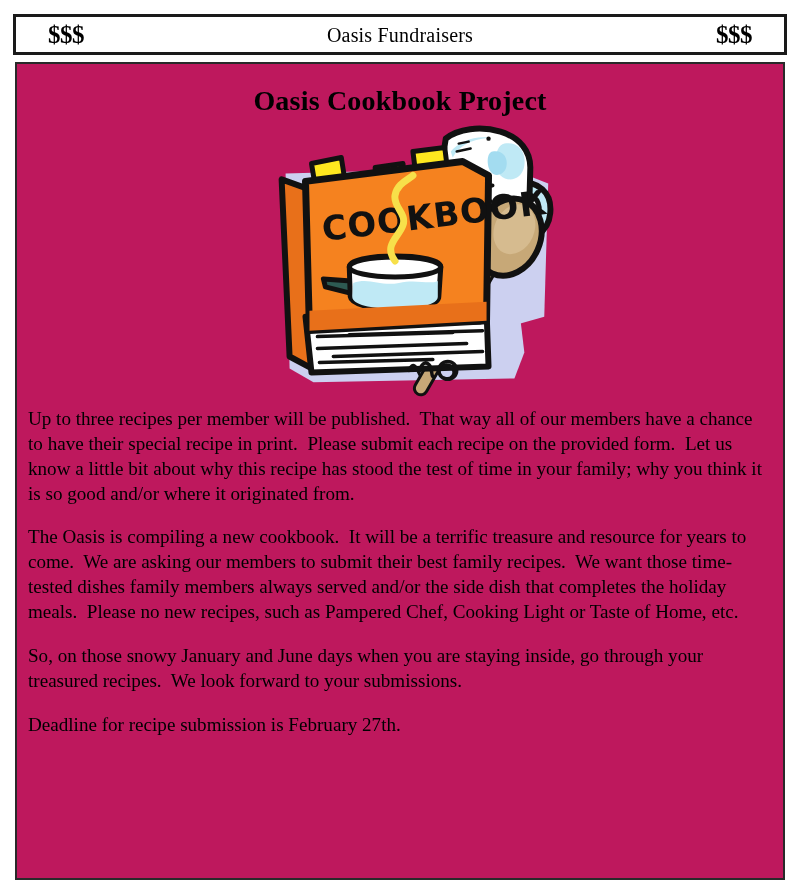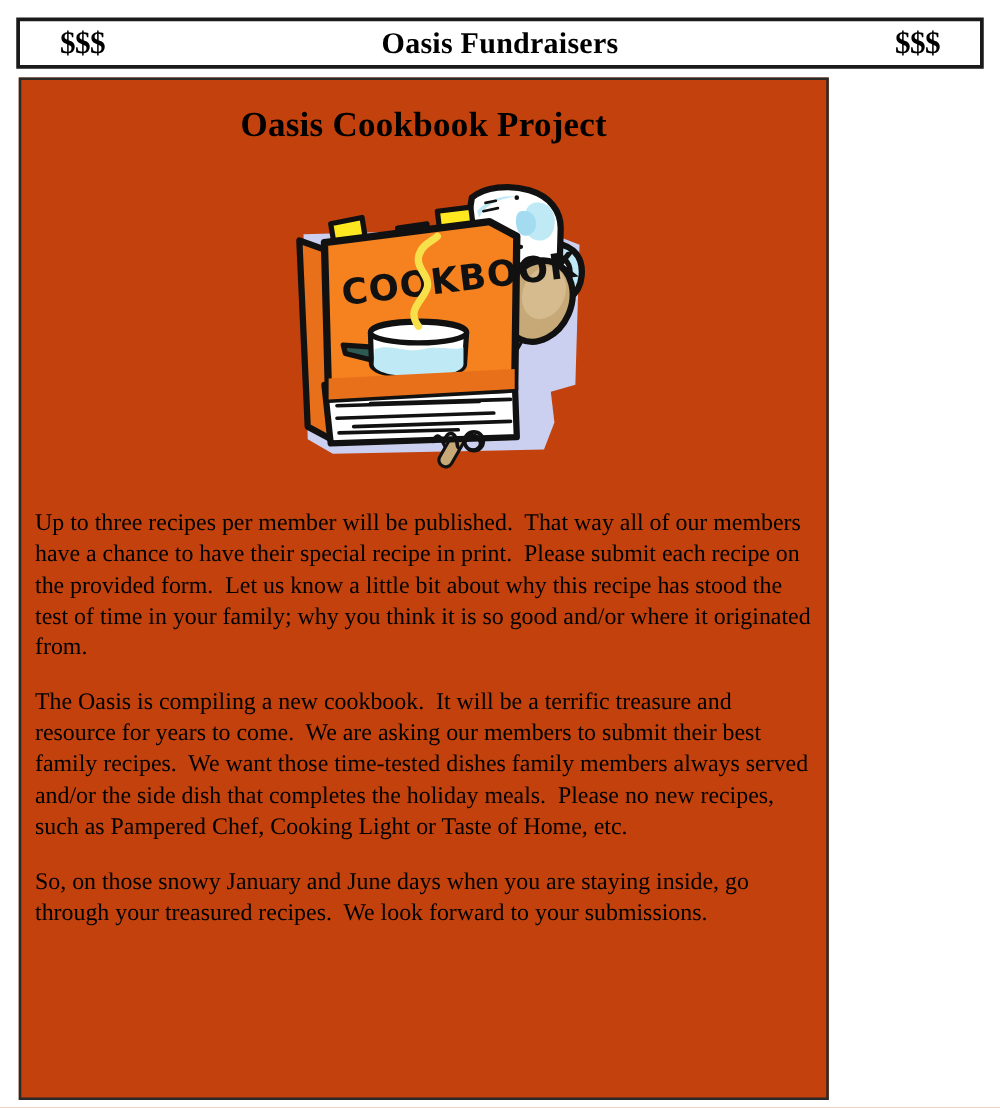--- a/index.html
+++ b/index.html
@@ -31,38 +31,38 @@
     justify-content: space-between;
     padding: 0 32px;
   }
   .money-mark {
     font-size: 25px;
     font-weight: bold;
     letter-spacing: -0.5px;
     line-height: 1;
   }
   #header-title {
-    font-size: 24px;
-    font-weight: bold;
+    font-size: 20px;
+    font-weight: normal;
     letter-spacing: 0.2px;
     line-height: 1;
     flex: 1;
     text-align: center;
   }
 
   
   #main-box {
     position: absolute;
     left: 15px;
     top: 62px;
-    width: 648px;
+    width: 770px;
     height: 818px;
     border: 2px solid #2a2a2a;
     box-sizing: border-box;
-    background: #c2410c;
+    background: #be185d;
   }
 
   #doc-title {
     text-align: center;
     font-size: 28px;
     font-weight: bold;
     margin-top: 22px;
     line-height: 1.1;
     letter-spacing: 0.2px;
   }
@@ -192,15 +192,16 @@
         <circle cx="195" cy="250" r="9"></circle>
       </g>
 
     </g>
   </svg>
 
   <div id="body-copy">
     <p>Up to three recipes per member will be published.  That way all of our members have a chance to have their special recipe in print.  Please submit each recipe on the provided form.  Let us know a little bit about why this recipe has stood the test of time in your family; why you think it is so good and/or where it originated from.</p>
     <p>The Oasis is compiling a new cookbook.  It will be a terrific treasure and resource for years to come.  We are asking our members to submit their best family recipes.  We want those time-tested dishes family members always served and/or the side dish that completes the holiday meals.  Please no new recipes, such as Pampered Chef, Cooking Light or Taste of Home, etc.</p>
     <p>So, on those snowy January and June days when you are staying inside, go through your treasured recipes.  We look forward to your submissions.</p>
+    <p>Deadline for recipe submission is February 27th.</p>
   </div>
 
 </div>
 
 </body></html>

